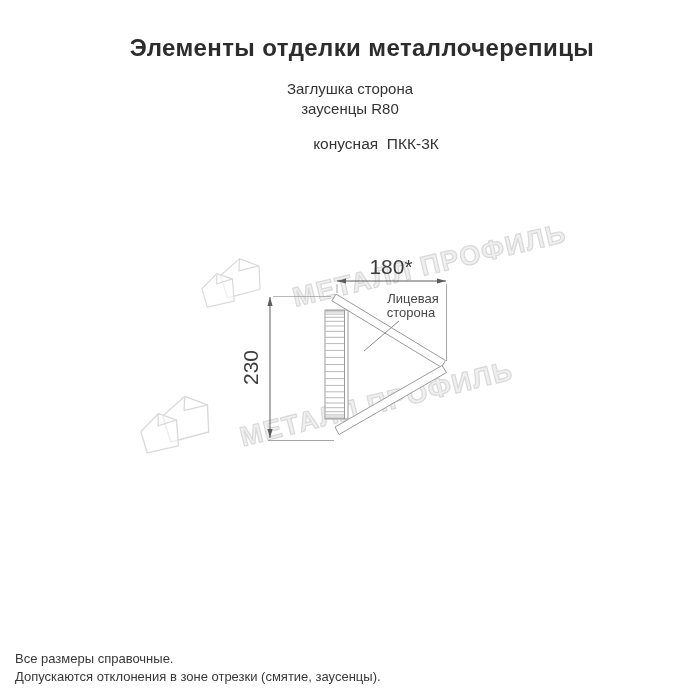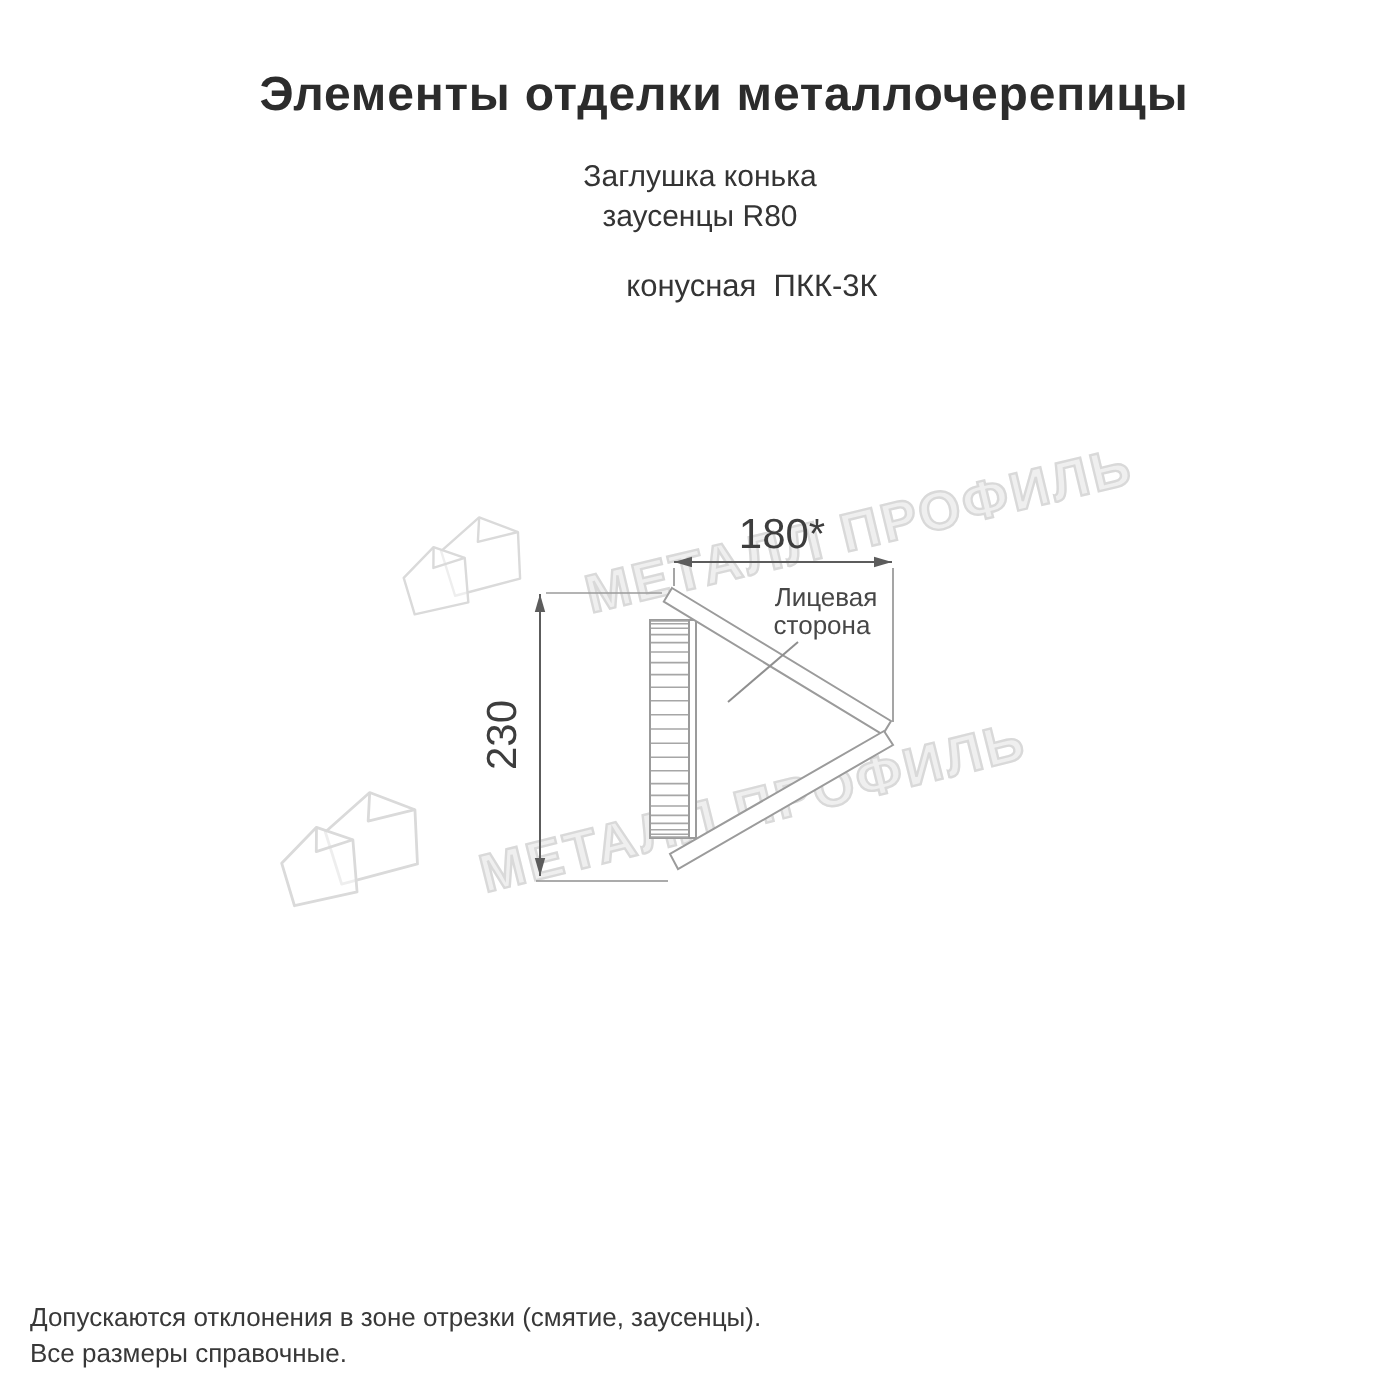--- a/index.html
+++ b/index.html
@@ -42,21 +42,21 @@
   .label-text{font-size:13px;fill:#474747;}
 </style>
 </head>
 <body>
 
 <div class="page">
 
   <h1 class="title">Элементы отделки металлочерепицы</h1>
 
   <div class="subtitle">
-    <div>Заглушка конька</div>
+    <div>Заглушка сторона</div>
     <div>заусенцы R80</div>
   </div>
 
   <div class="product-code">конусная  ПКК-3К</div>
 
   <svg class="logo logo-upper" viewBox="0 0 84 67">
     <g fill="rgba(255,255,255,0.55)" stroke="#dadada" stroke-width="1.4" stroke-linejoin="round">
       <path d="M30,24 L55,8 L76,20 L73,47 L34,51 Z"></path>
       <path d="M55,8 L52,22 L76,20" fill="none"></path>
       <path d="M6,36 L26,21 L43,30 L41,56 L9,58 Z"></path>
@@ -133,17 +133,17 @@
       <polygon points="270,297 267.4,306 272.6,306" fill="#5c5c5c" stroke="none"></polygon>
       <polygon points="270,438 267.4,429 272.6,429" fill="#5c5c5c" stroke="none"></polygon>
     </g>
     <text class="dim-text" transform="translate(258,367.5) rotate(-90)" text-anchor="middle">230</text>
 
     <text class="label-text" x="413" y="303" text-anchor="middle">Лицевая</text>
     <text class="label-text" x="411" y="317" text-anchor="middle">сторона</text>
   </svg>
 
   <div class="footnotes">
+    <div>Все размеры справочные.</div>
     <div>Допускаются отклонения в зоне отрезки (смятие, заусенцы).</div>
-    <div>Все размеры справочные.</div>
   </div>
 
 </div>
 
 </body></html>

